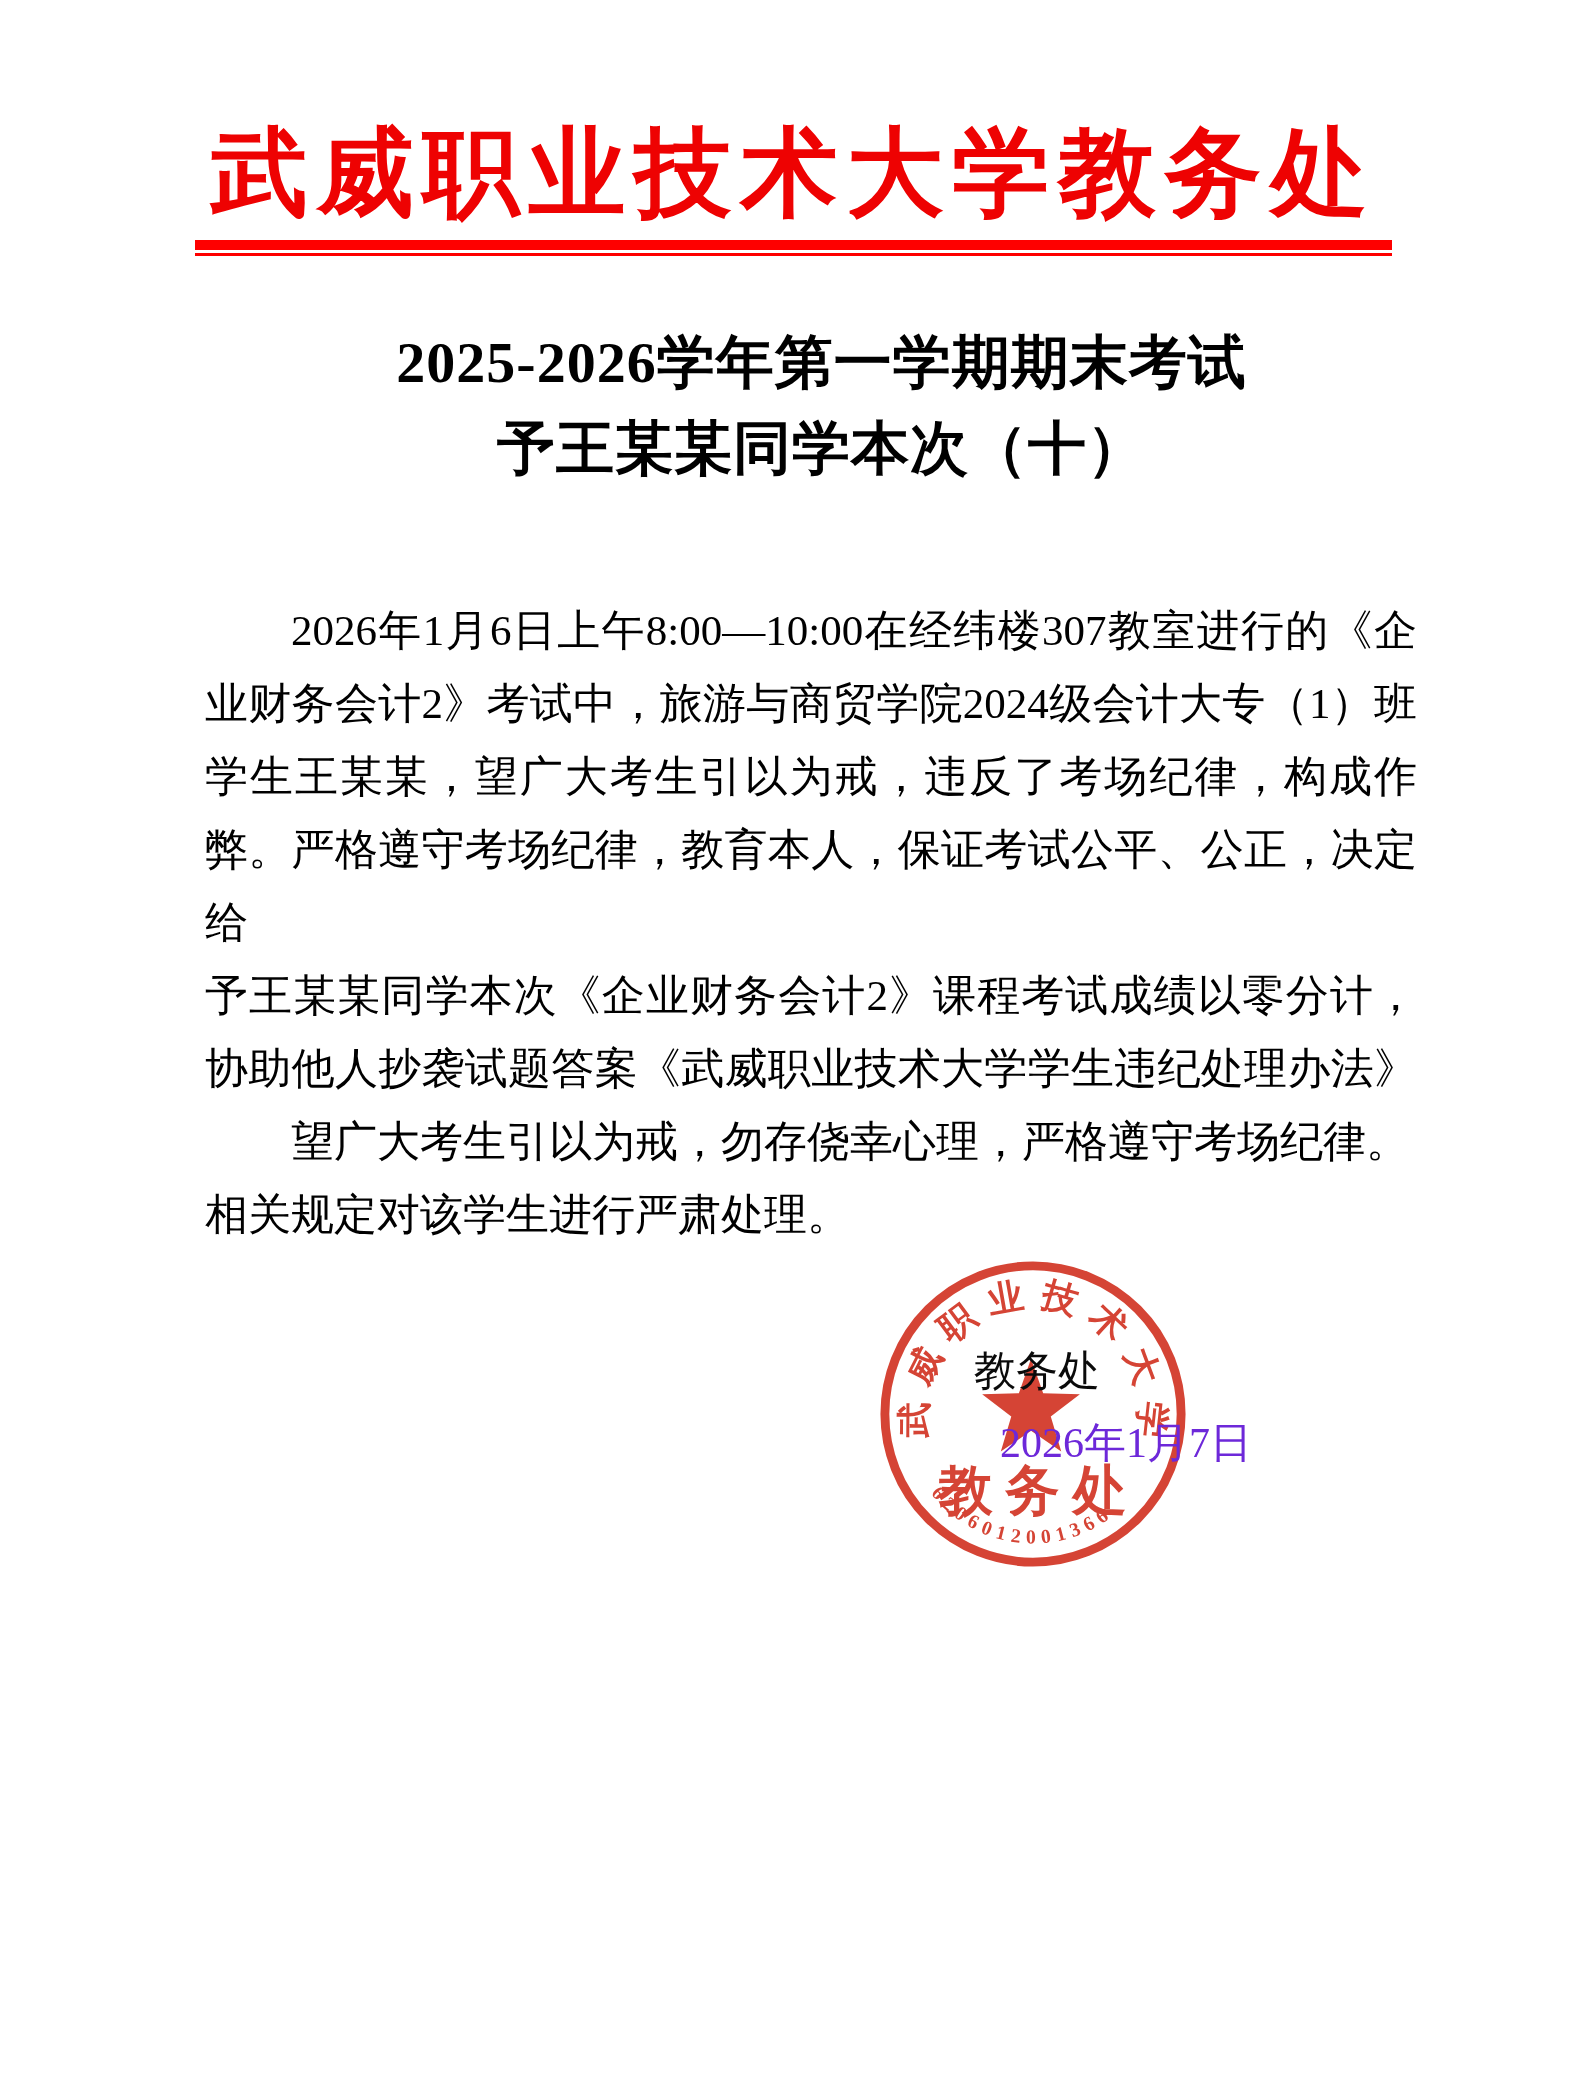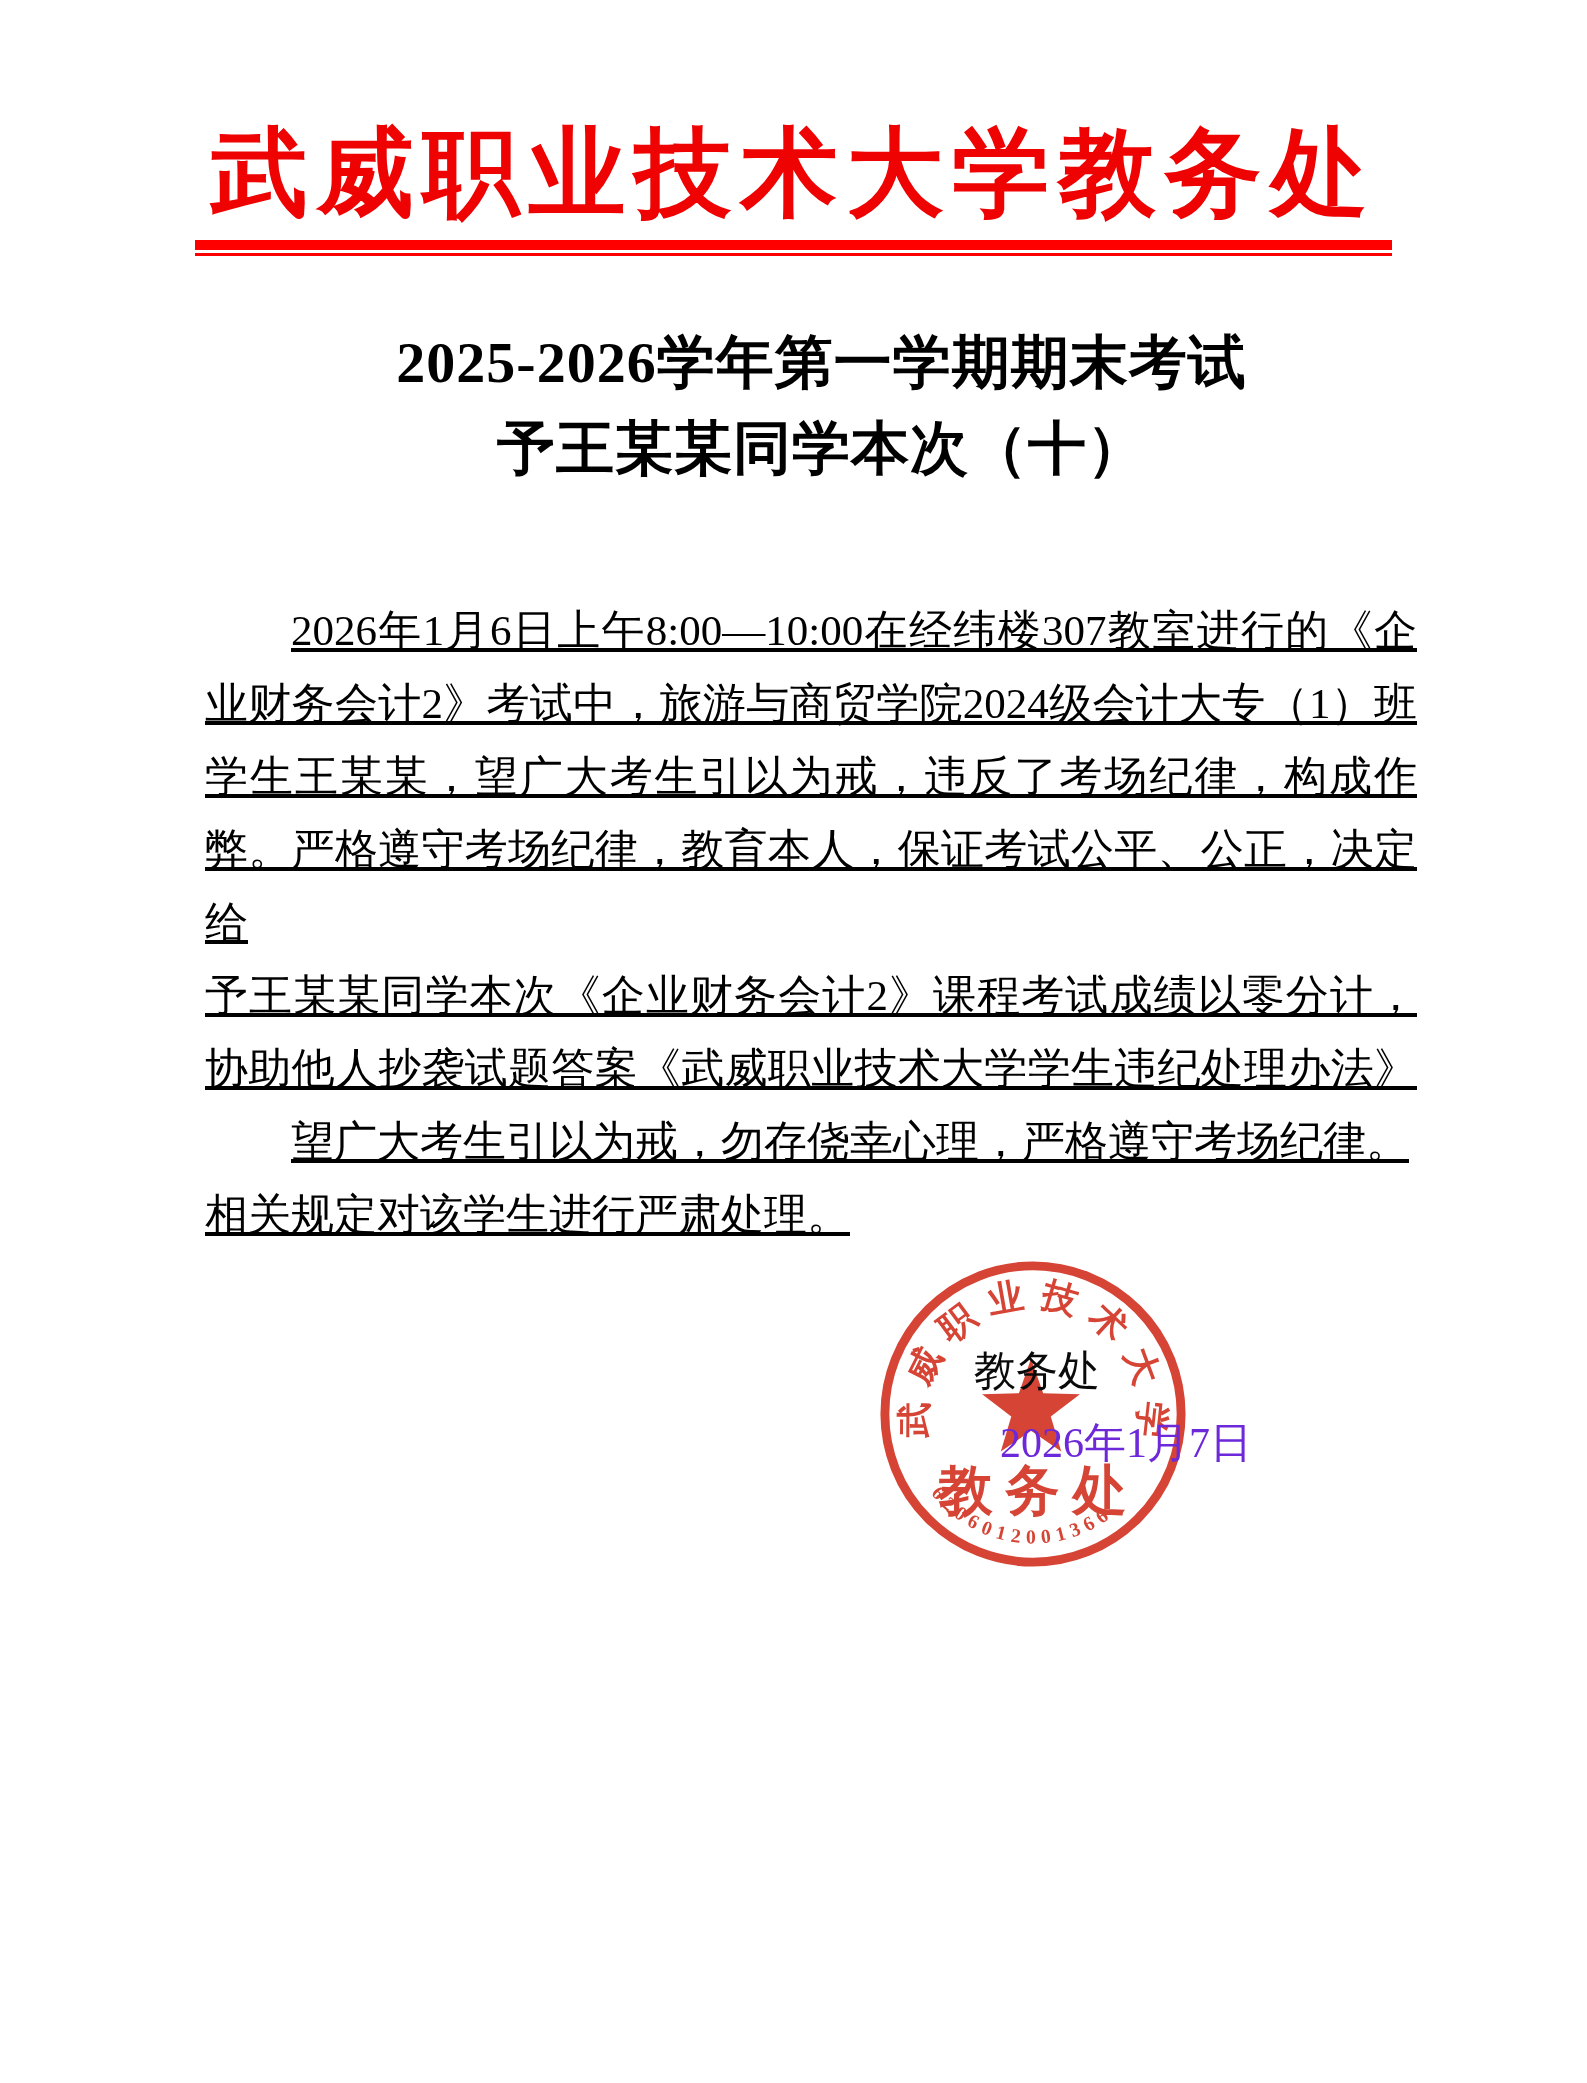--- a/index.html
+++ b/index.html
@@ -31,21 +31,21 @@
     font-size:58px;line-height:86px;font-weight:bold;
     letter-spacing:1px;
     margin-left:28px;
   }
   
   .body-block{
     position:absolute;top:594px;left:205px;width:1212px;
     color:#000;
     font-size:43px;line-height:73px;
   }
-  .body-line{width:100%;text-decoration:underline;}
+  .body-line{width:100%;}
   .body-line.j{text-align:justify;text-align-last:justify;}
   .body-line.indent{text-indent:2em;}
   
   .sign-dept{
     position:absolute;top:1349px;left:887px;width:300px;
     text-align:center;font-size:42px;line-height:44px;color:#0a0a0a;
     z-index:3;
   }
   .sign-date{
     position:absolute;top:1420px;left:852px;width:400px;

